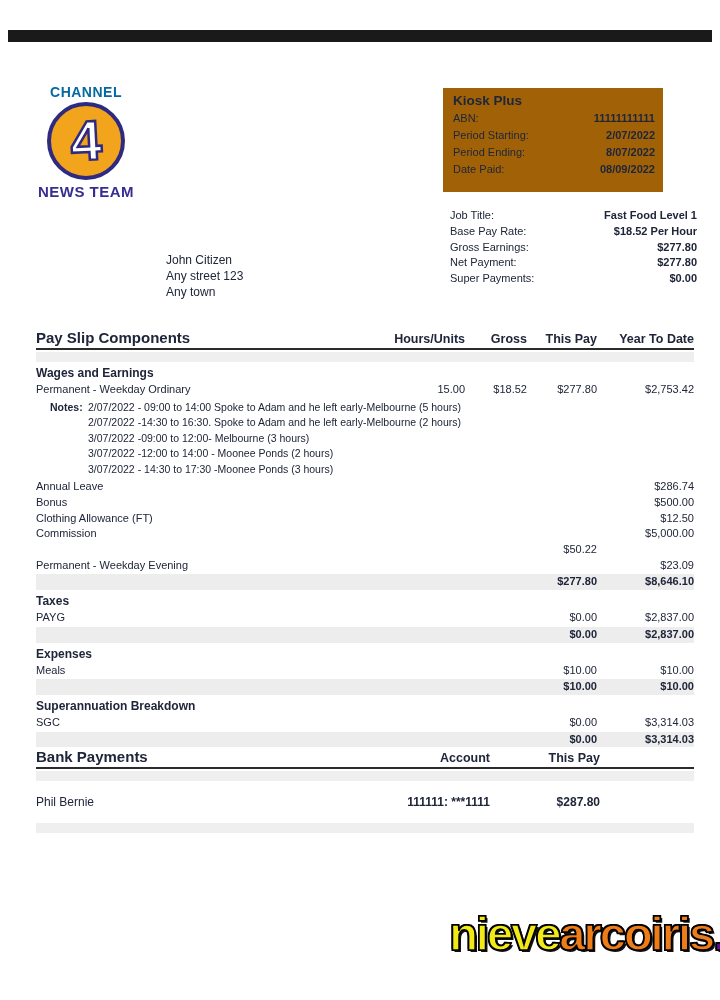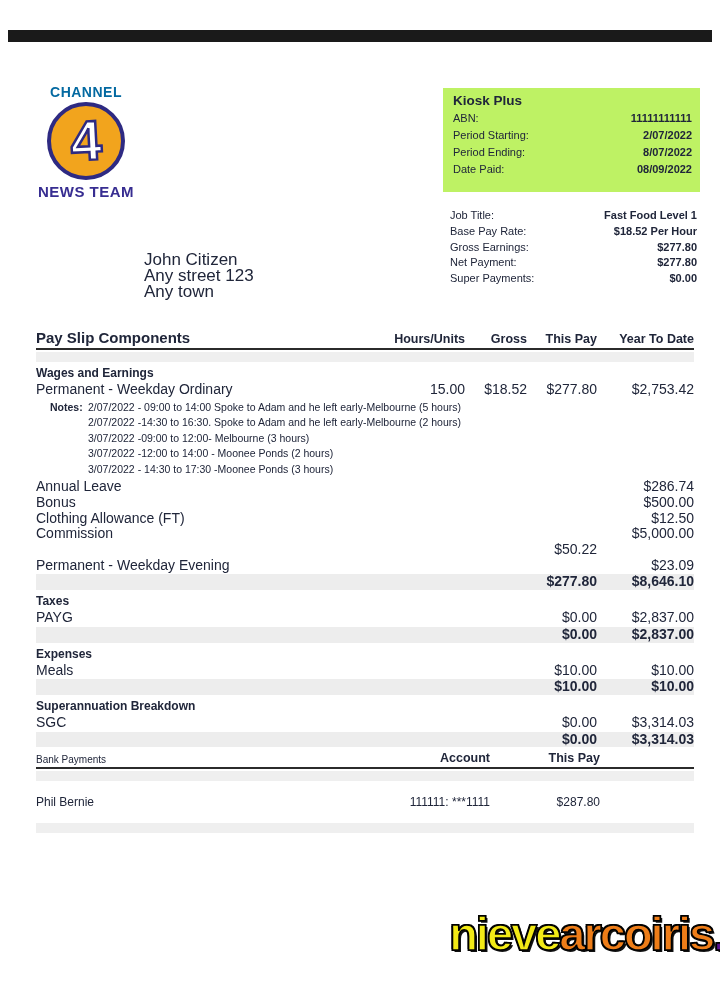--- a/index.html
+++ b/index.html
@@ -11,55 +11,55 @@
   
   .logo{position:absolute;left:36px;top:84px;width:100px;text-align:center;}
   .logo-top{font-size:14px;font-weight:bold;letter-spacing:.5px;color:#0369a1;}
   .logo-circle{width:70px;height:70px;margin:2px auto 0;border-radius:50%;
     background:#f2a41d;border:4px solid #2e2a82;position:relative;}
   .logo-4{position:absolute;left:0;right:0;top:2px;font-size:56px;font-weight:bold;
     color:#fff;-webkit-text-stroke:2.5px #2e2a82;transform:rotate(-3deg);line-height:66px;}
   .logo-bottom{font-size:15px;font-weight:bold;letter-spacing:.5px;color:#372d91;margin-top:3px;}
 
   
-  .employer-box{position:absolute;left:443px;top:88px;width:257px;height:104px;
-    background:#bef264;box-sizing:border-box;padding:5px 8px 0 10px;}
+  .employer-box{position:absolute;left:443px;top:88px;width:220px;height:104px;
+    background:#a16207;box-sizing:border-box;padding:5px 8px 0 10px;}
   .employer-name{font-size:13.5px;font-weight:bold;margin-bottom:2px;}
   .kv-row{display:flex;justify-content:space-between;font-size:11px;line-height:17px;}
   .kv-row .v{font-weight:bold;text-align:right;}
 
   
   .job-box{position:absolute;left:450px;top:208px;width:247px;}
   .job-box .kv-row{line-height:15.8px;}
 
   
-  .employee{position:absolute;left:144px;top:252px;font-size:17px;line-height:16px;}
+  .employee{position:absolute;left:166px;top:252px;font-size:12px;line-height:16px;}
 
   
   .table{position:absolute;left:36px;top:325px;width:658px;}
   .thead{display:grid;grid-template-columns:1fr 95px 62px 70px 97px;align-items:end;height:21px;}
   .thead .title{font-size:15px;font-weight:bold;}
   .thead .h{font-size:12.5px;font-weight:bold;text-align:right;}
   .rule{height:2px;background:#2b2b2b;margin-top:2px;}
   .band{height:10px;background:#efefef;margin-top:2px;}
   .sec-h{font-size:12px;font-weight:bold;line-height:17px;margin-top:3px;}
-  .trow{display:grid;grid-template-columns:1fr 95px 62px 70px 97px;font-size:14px;line-height:15.7px;}
+  .trow{display:grid;grid-template-columns:1fr 95px 62px 70px 97px;font-size:11px;line-height:15.7px;}
   .trow .c{text-align:right;}
   .subtotal{background:#ededed;font-weight:bold;margin:1px 0;}
   .notes{display:flex;font-size:10.5px;line-height:15.5px;padding:2px 0 2px 14px;}
   .notes .nl{font-weight:bold;width:38px;flex:none;}
   .notes .nlines div{white-space:nowrap;}
 
   
   .bank{position:absolute;left:36px;top:742px;width:658px;}
   .bhead{display:grid;grid-template-columns:1fr 170px 110px 94px;align-items:end;height:23px;}
-  .bhead .title{font-size:10px;font-weight:normal;}
+  .bhead .title{font-size:15px;font-weight:bold;}
   .bhead .h{font-size:12.5px;font-weight:bold;text-align:right;}
   .brow{display:grid;grid-template-columns:1fr 170px 110px 94px;font-size:12px;line-height:16px;margin:13px 0;}
-  .brow .c{text-align:right;}
+  .brow .c{text-align:right;font-weight:bold;}
 
   
   .watermark{position:absolute;left:0;top:906px;width:720px;text-align:center;
     padding-left:272px;box-sizing:content-box;white-space:nowrap;
     font-size:47px;font-weight:bold;letter-spacing:-2px;
     -webkit-text-stroke:1.5px #000;
     text-shadow:2px 2px 0 #111, -1px -1px 0 #000, 1px -1px 0 #000, -1px 1px 0 #000;}
   .wm-1{color:#f2ea16;}
   .wm-2{color:#ee7d18;}
   .wm-3{color:#5a1090;}

